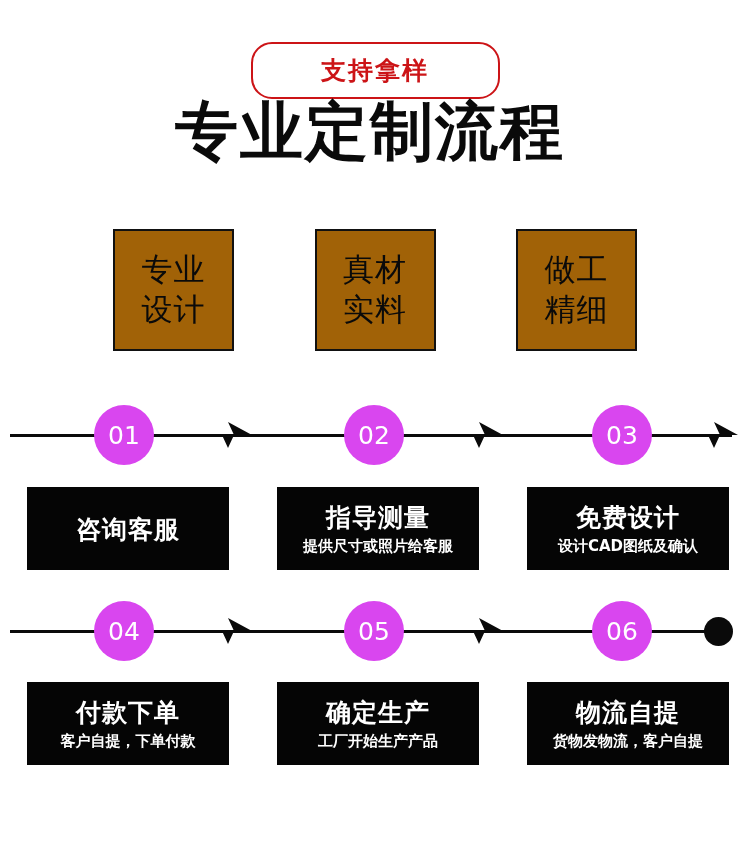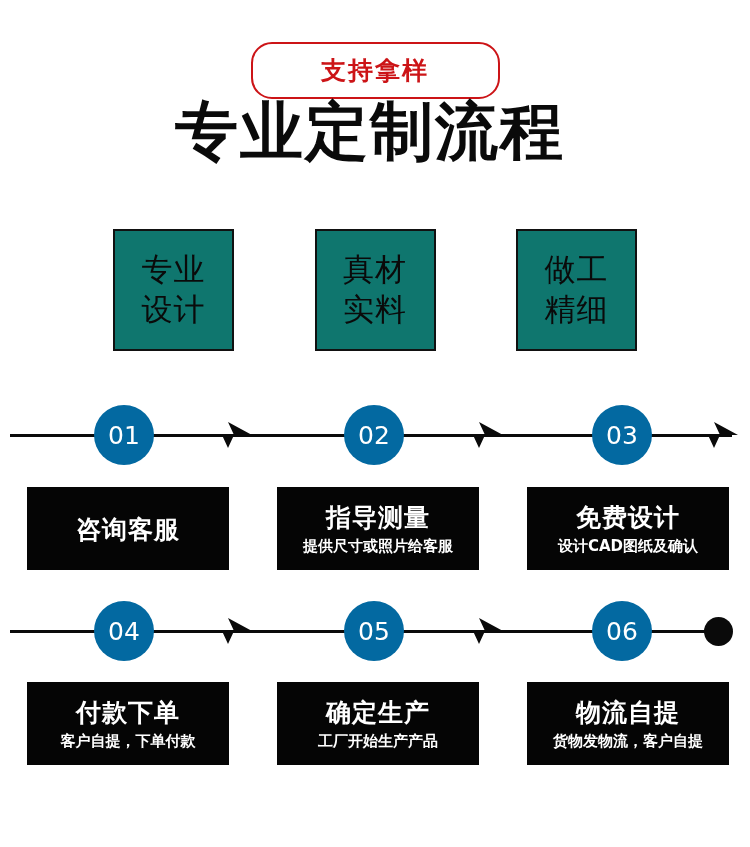--- a/index.html
+++ b/index.html
@@ -66,21 +66,21 @@
     top: 229px;
     width: 524px;
     display: flex;
     justify-content: space-between;
   }
   .feature-box {
     box-sizing: border-box;
     width: 121px;
     height: 122px;
     border: 2px solid #111111;
-    background: #0f766e;
+    background: #a16207;
     display: flex;
     flex-direction: column;
     align-items: center;
     justify-content: center;
   }
   .feature-line {
     font-size: 31px;
     font-weight: 400;
     line-height: 1.28;
     letter-spacing: 1px;
@@ -109,21 +109,21 @@
   .timeline.row2 .track {
     width: 706px;
   }
 
   .step-circle {
     position: absolute;
     top: 0;
     width: 60px;
     height: 60px;
     border-radius: 50%;
-    background: #0369a1;
+    background: #d946ef;
     color: #ffffff;
     display: flex;
     align-items: center;
     justify-content: center;
     font-size: 25px;
     font-weight: 400;
     letter-spacing: 0px;
     line-height: 1;
   }
   .step-circle.c1 { left: 94px; }

